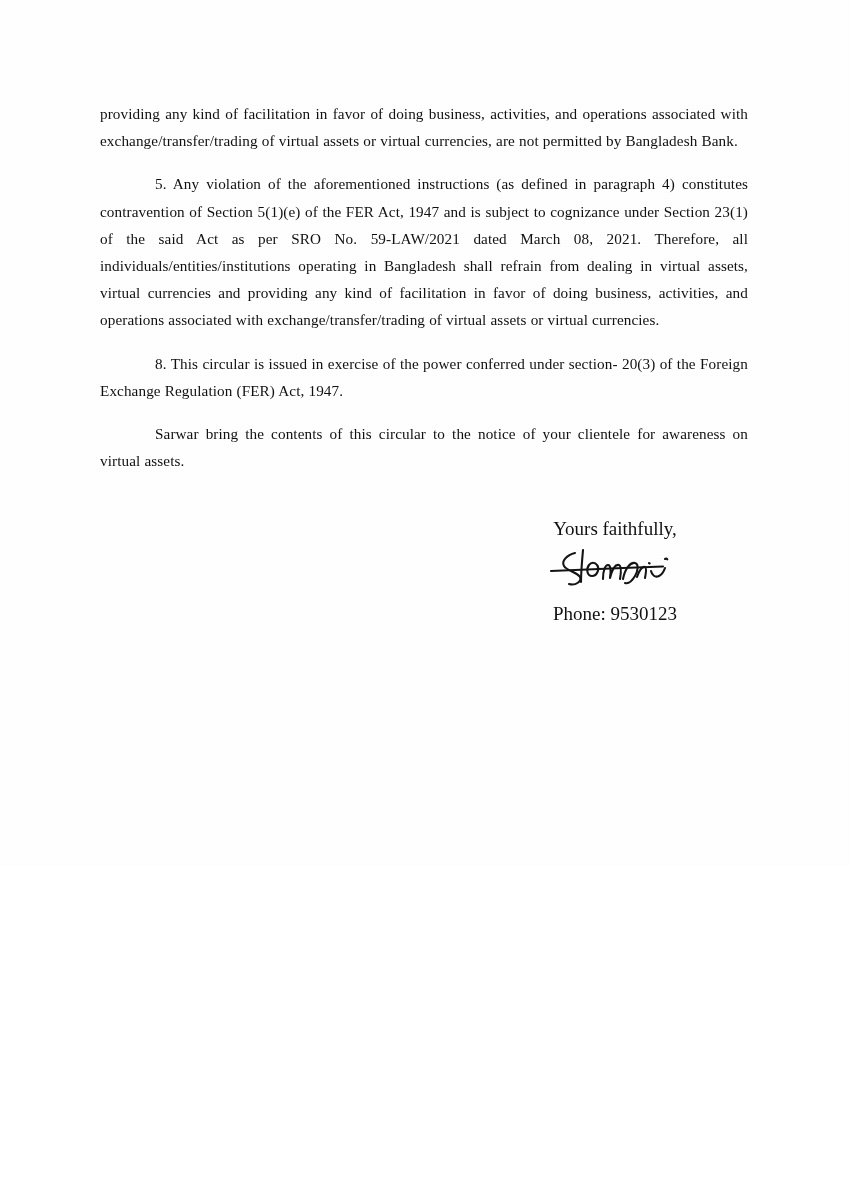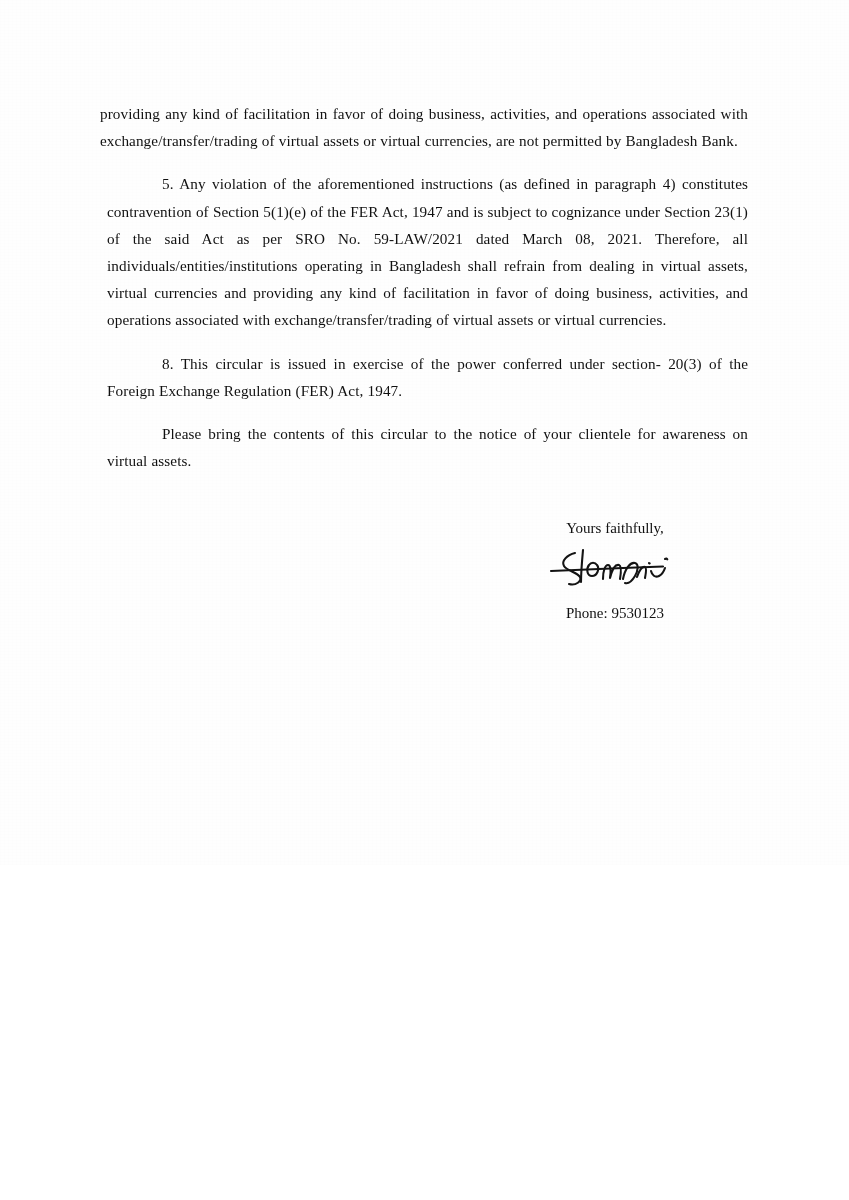--- a/index.html
+++ b/index.html
@@ -31,32 +31,31 @@
     font-size: 15.2px;
     line-height: 27.2px;
     letter-spacing: 0.1px;
     word-spacing: 0.2px;
   }
   p.para.indent {
     text-indent: 55px;
   }
   p.para + p.para {
     margin-top: 16px;
-    margin-left: 7px;
   }
   p.para.gap-lg {
     margin-top: 26px;
   }
   .signature-block {
     position: absolute;
     left: 470px;
     top: 518px;
     width: 290px;
     text-align: center;
-    font-size: 15px;
+    font-size: 19px;
     line-height: 21px;
   }
   .sig-salutation {
     display: block;
     margin-bottom: 2px;
   }
   .sig-mark {
     display: block;
     height: 58px;
     margin: 2px 0 4px 0;
@@ -96,21 +95,21 @@
 <div class="page">
 
   <div class="doc-body">
 
     <p class="para">providing any kind of facilitation in favor of doing business, activities, and operations associated with exchange/transfer/trading of virtual assets or virtual currencies, are not permitted by Bangladesh Bank.</p>
 
     <p class="para indent">5. Any violation of the aforementioned instructions (as defined in paragraph 4) constitutes contravention of Section 5(1)(e) of the FER Act, 1947 and is subject to cognizance under Section 23(1) of the said Act as per SRO No. 59-LAW/2021 dated March 08, 2021. Therefore, all individuals/entities/institutions operating in Bangladesh shall refrain from dealing in virtual assets, virtual currencies and providing any kind of facilitation in favor of doing business, activities, and operations associated with exchange/transfer/trading of virtual assets or virtual currencies.</p>
 
     <p class="para indent gap-lg">8. This circular is issued in exercise of the power conferred under section- 20(3) of the Foreign Exchange Regulation (FER) Act, 1947.</p>
 
-    <p class="para indent gap-lg">Please bring the contents of this circular to the notice of your clientele for awareness on virtual assets.</p>
+    <p class="para indent gap-lg">Sarwar bring the contents of this circular to the notice of your clientele for awareness on virtual assets.</p>
 
   </div>
 
   <div class="signature-block">
 
     <span class="sig-salutation">Yours faithfully,</span>
 
     <span class="sig-mark">
       <svg width="140" height="56" viewBox="0 0 140 56" fill="none" xmlns="http://www.w3.org/2000/svg" aria-hidden="true">
         <g stroke="#141414" stroke-width="2.1" stroke-linecap="round" stroke-linejoin="round" fill="none">

